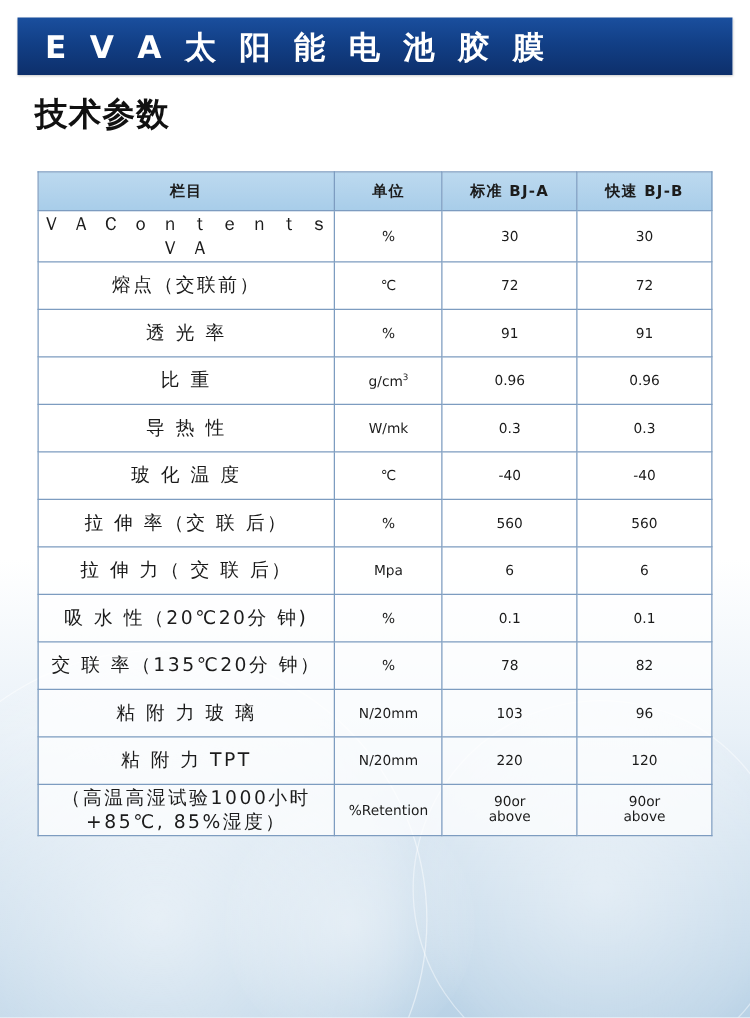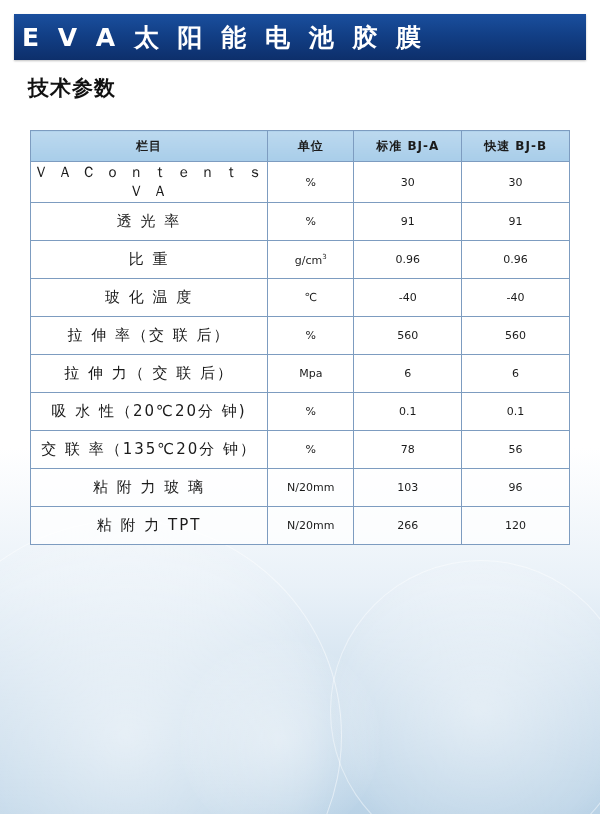--- a/index.html
+++ b/index.html
@@ -51,28 +51,28 @@
     background: linear-gradient(180deg, #1a4f9e 0%, #123f86 45%, #0d2f6b 100%);
     display: flex;
     align-items: center;
     box-shadow: 0 1px 2px rgba(0,0,0,0.25);
   }
   .banner-title {
     color: #ffffff;
     font-size: 25px;
     font-weight: bold;
     letter-spacing: 5px;
-    padding-left: 8px;
+    padding-left: 22px;
     white-space: nowrap;
     font-family: "DejaVu Sans", "Liberation Sans", sans-serif;
   }
 
   .section-title {
     margin: 14px 0 10px 28px;
-    font-size: 21px;
+    font-size: 26px;
     font-weight: bold;
     color: #111111;
     letter-spacing: 1px;
     font-family: Liberation Serif, serif;
   }
 
   .table-wrap {
     position: relative;
     margin: 0 30px;
   }
@@ -155,32 +155,44 @@
         </tr>
       </thead>
       <tbody>
         <tr>
           <td>Ｖ Ａ Ｃ ｏ ｎ ｔ ｅ ｎ ｔ ｓ Ｖ Ａ</td>
           <td class="unit-cell">%</td>
           <td>30</td>
           <td>30</td>
         </tr>
         <tr>
+          <td>熔点（交联前）</td>
+          <td class="unit-cell">℃</td>
+          <td>72</td>
+          <td>72</td>
+        </tr>
+        <tr>
           <td>透 光 率</td>
           <td class="unit-cell">%</td>
           <td>91</td>
           <td>91</td>
         </tr>
         <tr>
           <td>比 重</td>
           <td class="unit-cell"><span>g/cm</span><span class="sup">3</span></td>
           <td>0.96</td>
           <td>0.96</td>
         </tr>
         <tr>
+          <td>导 热 性</td>
+          <td class="unit-cell">W/mk</td>
+          <td>0.3</td>
+          <td>0.3</td>
+        </tr>
+        <tr>
           <td>玻 化 温 度</td>
           <td class="unit-cell">℃</td>
           <td>-40</td>
           <td>-40</td>
         </tr>
         <tr>
           <td>拉 伸 率（交 联 后）</td>
           <td class="unit-cell">%</td>
           <td>560</td>
           <td>560</td>
@@ -194,31 +206,43 @@
         <tr>
           <td>吸 水 性（20℃20分 钟)</td>
           <td class="unit-cell">%</td>
           <td>0.1</td>
           <td>0.1</td>
         </tr>
         <tr>
           <td>交 联 率（135℃20分 钟）</td>
           <td class="unit-cell">%</td>
           <td>78</td>
-          <td>56</td>
+          <td>82</td>
         </tr>
         <tr>
           <td>粘 附 力 玻 璃</td>
           <td class="unit-cell">N/20mm</td>
           <td>103</td>
           <td>96</td>
         </tr>
         <tr>
           <td>粘 附 力 TPT</td>
           <td class="unit-cell">N/20mm</td>
-          <td>266</td>
+          <td>220</td>
           <td>120</td>
+        </tr>
+        <tr class="small-row">
+          <td>（高温高湿试验1000小时 +85℃, 85%湿度）</td>
+          <td class="unit-cell">%Retention</td>
+          <td class="two-line">
+              <span>90or</span>
+              <span>above</span>
+            </td>
+          <td class="two-line">
+              <span>90or</span>
+              <span>above</span>
+            </td>
         </tr>
       </tbody>
     </table>
   </div>
 
 </div>
 
 </body></html>

